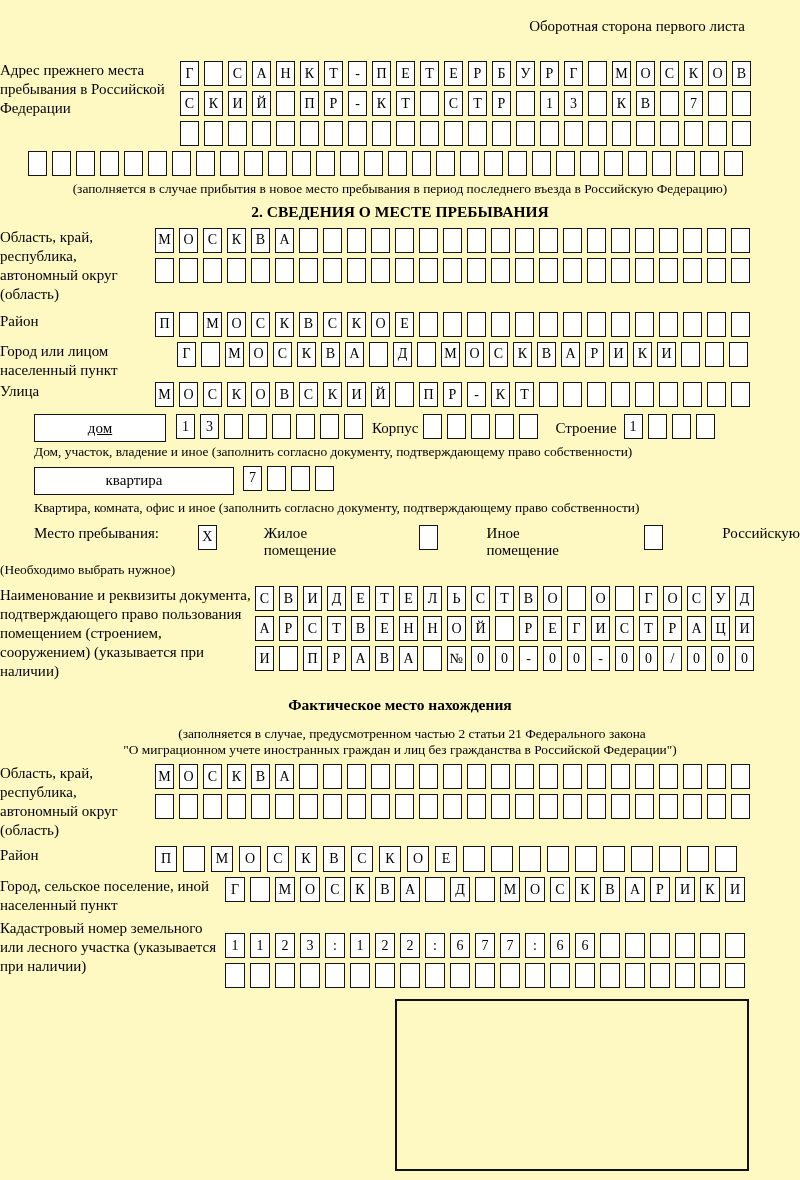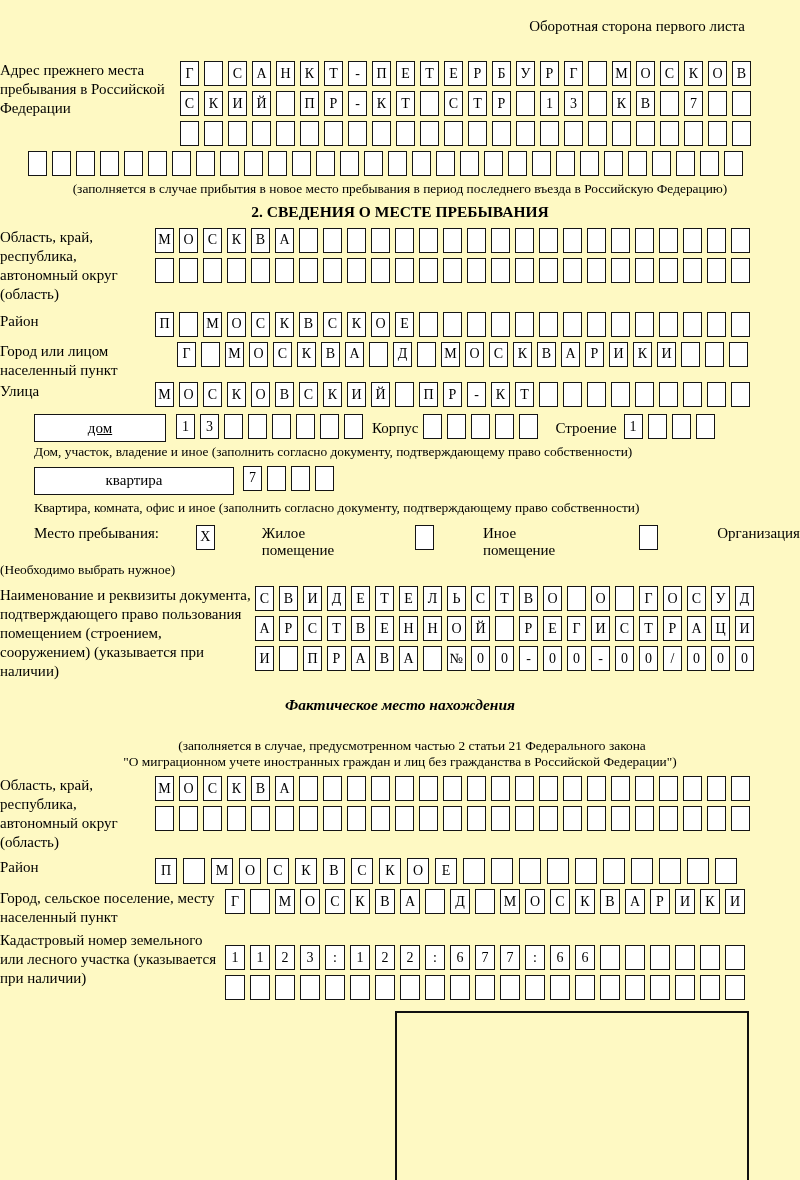--- a/index.html
+++ b/index.html
@@ -355,21 +355,21 @@
   </div>
   <div class="note-left" style="margin-top:4px;">Квартира, комната, офис и иное (заполнить согласно документу, подтверждающему право собственности)</div>
 
   <div class="mesto-row" style="margin-top:8px;">
     <div style="width:145px;">Место пребывания:</div>
     <span class="cell">X</span>
     <div style="margin-left:8px;">Жилое помещение</div>
     <span class="cell" style="margin-left:14px;"></span>
     <div style="margin-left:10px;">Иное помещение</div>
     <span class="cell" style="margin-left:26px;"></span>
-    <div style="margin-left:20px;">Организация</div>
+    <div style="margin-left:20px;">Российскую</div>
   </div>
   <div class="note" style="text-align:left;margin-top:3px;">(Необходимо выбрать нужное)</div>
 
   <div class="field" style="margin-top:8px;">
     <div class="flabel w225">Наименование и реквизиты документа, подтверждающего право пользования помещением (строением, сооружением) (указывается при наличии)</div>
     <div class="gridcol">
       <div class="grid">
           <span class="cell">С</span>
           <span class="cell">В</span>
           <span class="cell">И</span>
@@ -434,22 +434,22 @@
           <span class="cell">0</span>
           <span class="cell">0</span>
           <span class="cell">/</span>
           <span class="cell">0</span>
           <span class="cell">0</span>
           <span class="cell">0</span>
         </div>
     </div>
   </div>
 
-  <div class="title" style="margin-top:14px;font-style:italic;">Фактическое место нахождения</div>
-  <div class="note" style="margin-top:24px;padding-left:24px;">(заполняется в случае, предусмотренном частью 2 статьи 21 Федерального закона</div>
+  <div class="title" style="margin-top:14px;">Фактическое место нахождения</div>
+  <div class="note" style="margin-top:12px;padding-left:24px;">(заполняется в случае, предусмотренном частью 2 статьи 21 Федерального закона</div>
   <div class="note">"О миграционном учете иностранных граждан и лиц без гражданства в Российской Федерации")</div>
 
   <div class="field" style="margin-top:5px;">
     <div class="flabel w125">Область, край, республика, автономный округ (область)</div>
     <div class="gridcol">
       <div class="grid">
           <span class="cell">М</span>
           <span class="cell">О</span>
           <span class="cell">С</span>
           <span class="cell">К</span>
@@ -526,21 +526,21 @@
         <span class="cell"></span>
         <span class="cell"></span>
         <span class="cell"></span>
         <span class="cell"></span>
         <span class="cell"></span>
         <span class="cell"></span>
       </div>
   </div>
 
   <div class="field">
-    <div class="flabel w195">Город, сельское поселение, месту населенный пункт</div>
+    <div class="flabel w195">Город, сельское поселение, иной населенный пункт</div>
     <div class="grid mid">
         <span class="cell">Г</span>
         <span class="cell"></span>
         <span class="cell">М</span>
         <span class="cell">О</span>
         <span class="cell">С</span>
         <span class="cell">К</span>
         <span class="cell">В</span>
         <span class="cell">А</span>
         <span class="cell"></span>

